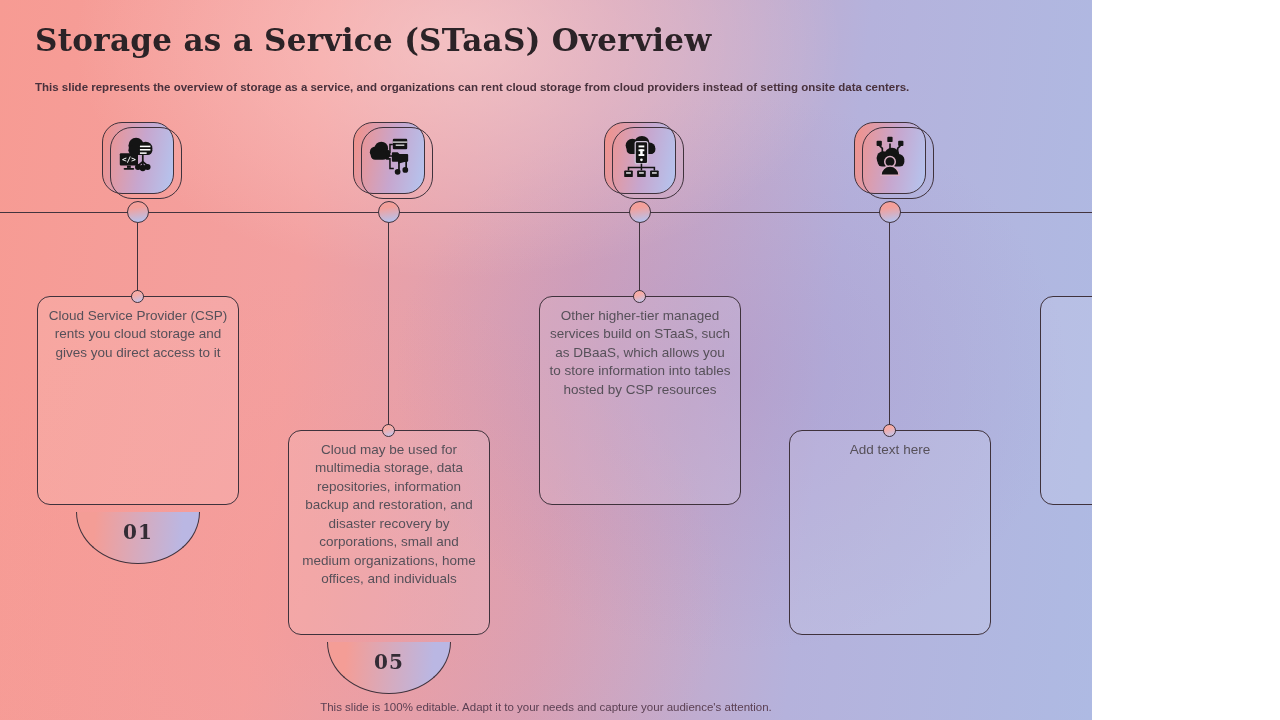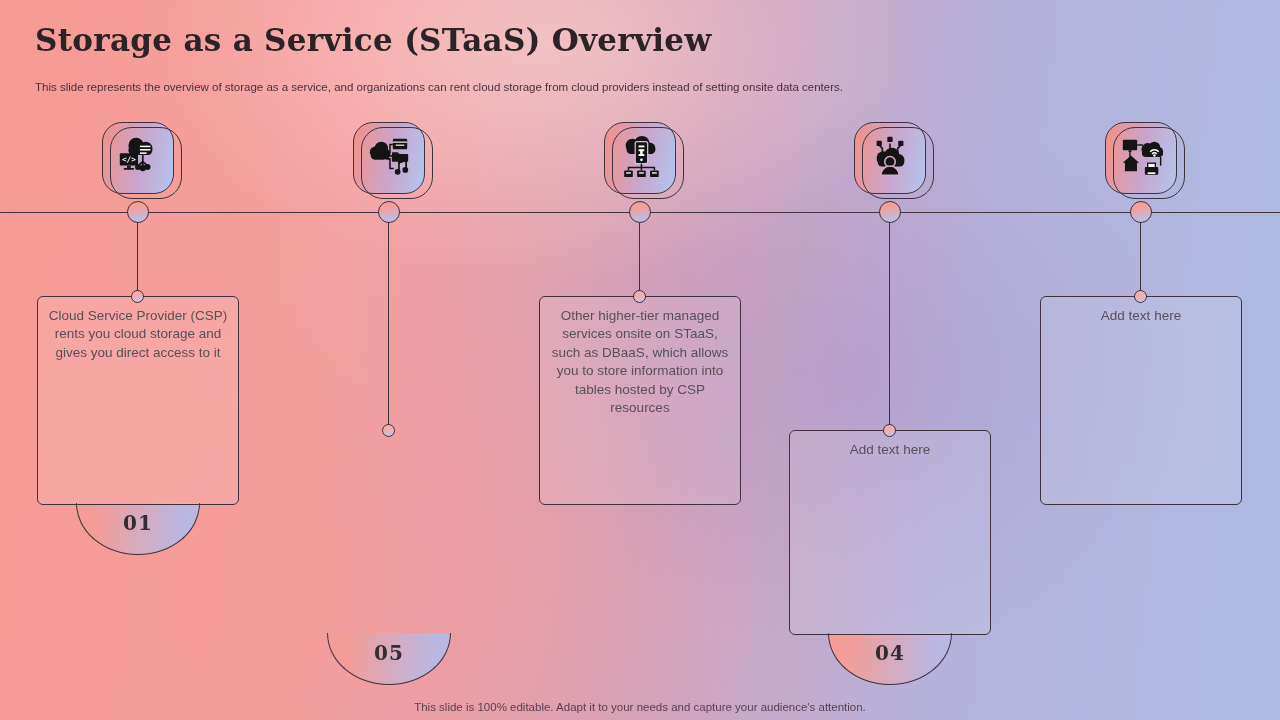--- a/index.html
+++ b/index.html
@@ -1,32 +1,32 @@
 <!DOCTYPE html>
 <html><head>
 <meta charset="utf-8">
 <style>
   html,body { margin:0; padding:0; }
   .slide {
-    position:relative; width:1280px; height:720px; overflow:hidden;
+    position:relative; width:1092px; height:720px; overflow:hidden;
     font-family:"Liberation Sans", sans-serif;
     background:
       radial-gradient(620px 380px at 42% 6%, rgba(255,218,214,0.55), rgba(255,218,214,0) 62%),
       radial-gradient(520px 430px at 67% 52%, rgba(158,128,190,0.28), rgba(158,128,190,0) 65%),
       radial-gradient(700px 520px at 28% 82%, rgba(248,152,146,0.40), rgba(248,152,146,0) 60%),
       linear-gradient(97deg, #f79b93 0%, #f3a0a0 28%, #d4a2ba 52%, #b5b2dc 74%, #aebae3 100%);
   }
   .title {
     position:absolute; left:35px; top:22px;
     font-family:"DejaVu Serif", serif; font-weight:700;
     font-size:31px; color:#2b2327; letter-spacing:0.3px;
   }
   .subtitle {
     position:absolute; left:35px; top:81px; width:900px;
-    font-size:11.5px; color:#48313c;
+    font-size:11.5px; color:#48313c;font-weight:bold;
   }
   .footer {
     position:absolute; left:0; bottom:7px; width:100%;
     text-align:center; font-size:11.5px; color:#5b4053;
   }
   .hline {
     position:absolute; top:212px; left:0; width:1280px; height:0;
     border-top:1.5px solid #43343e; z-index:1;
   }
   .col { position:absolute; top:0; width:202px; height:720px; }
@@ -52,34 +52,34 @@
   .low  .vline { height:207px; }
   .dot {
     position:absolute; left:94px; width:13px; height:13px; border-radius:50%;
     border:1.3px solid #3f323c; box-sizing:border-box;
     background:linear-gradient(160deg, #f6aca7 35%, #c5c3e7 90%); z-index:4;
   }
   .high .dot { top:290px; }
   .low  .dot { top:424px; }
   .box {
     position:absolute; left:0; width:202px; box-sizing:border-box;
-    border:1.4px solid #3f323c; border-radius:6px;
+    border:1.4px solid #3f323c; border-radius:13px;
     background:rgba(255,255,255,0.10);
     padding:10px 8px 0 8px; text-align:center;
     font-size:13.5px; line-height:1.37; color:#565059; z-index:2;
   }
   .high .box { top:296px; height:209px; }
   .low  .box { top:430px; height:205px; }
   .badge {
     position:absolute; left:39px; width:124px; height:52px; box-sizing:border-box;
     border:1.4px solid #3f323c; border-top:none;
     border-radius:0 0 64px 64px / 0 0 54px 54px;
     background:linear-gradient(95deg, #f49d96 15%, #bab7e3 85%);
     display:flex; justify-content:center; align-items:flex-start;
-    padding-top:8px; z-index:1;
+    padding-top:8px; z-index:1;margin-top:9px;
   }
   .high .badge { top:503px; }
   .low  .badge { top:633px; }
   .badge .num {
     font-family:"DejaVu Serif", serif; font-weight:700;
     font-size:20px; color:#332c35; letter-spacing:1px;
   }
 </style>
 </head>
 <body>
@@ -155,20 +155,23 @@
             <path d="M33.5 29 l9.3 -2.5 v3 l-9.3 2.5 z"></path>
             <circle cx="33" cy="40.5" r="3"></circle>
               <circle cx="41" cy="38.5" r="3"></circle>
           </g>
         </svg>
       </span>
     </div>
     <div class="node"></div>
     <div class="vline"></div>
     <div class="dot"></div>
+    <div class="box">
+      <span>Cloud may be used for multimedia storage, data repositories, information backup and restoration, and disaster recovery by corporations, small and medium organizations, home offices, and individuals</span>
+    </div>
     <div class="badge">
       <span class="num">05</span>
     </div>
   </div>
 
   <div class="col high" style="left:539px">
     <div class="tile">
       <span>
         <svg viewBox="0 0 48 48">
           <g fill="#141414">
@@ -199,21 +202,21 @@
               <rect x="23" y="41" width="5" height="1.4"></rect>
               <rect x="36.5" y="41" width="5" height="1.4"></rect>
           </g>
         </svg>
       </span>
     </div>
     <div class="node"></div>
     <div class="vline"></div>
     <div class="dot"></div>
     <div class="box">
-      <span>Other higher-tier managed services onsite on STaaS, such as DBaaS, which allows you to store information into tables hosted by CSP resources</span>
+      <span>Other higher-tier managed services build on STaaS, such as DBaaS, which allows you to store information into tables hosted by CSP resources</span>
     </div>
   </div>
 
   <div class="col low" style="left:789px">
     <div class="tile">
       <span>
         <svg viewBox="0 0 48 48">
           <g fill="none" stroke="#141414" stroke-width="1.7">
             <path d="M16 22 v-6 l-3 -3"></path>
               <path d="M24 20 v-9"></path>
@@ -233,23 +236,20 @@
           <circle cx="24" cy="30" r="5.5" fill="#141414" stroke="#d9aec4" stroke-width="1.6"></circle>
           <path d="M14.5 44 a9.5 9.5 0 0 1 19 0 z" fill="#141414" stroke="#d9aec4" stroke-width="1.6"></path>
         </svg>
       </span>
     </div>
     <div class="node"></div>
     <div class="vline"></div>
     <div class="dot"></div>
     <div class="box">
       <span>Add text here</span>
-    </div>
-    <div class="badge">
-      <span class="num">04</span>
     </div>
   </div>
 
   <div class="col high" style="left:1040px">
     <div class="tile">
       <span>
         <svg viewBox="0 0 48 48">
           <rect x="5" y="7" width="15" height="11" rx="1" fill="#141414"></rect>
           <rect x="11" y="18" width="3" height="2" fill="#141414"></rect>
           <g fill="none" stroke="#141414" stroke-width="1.5">

